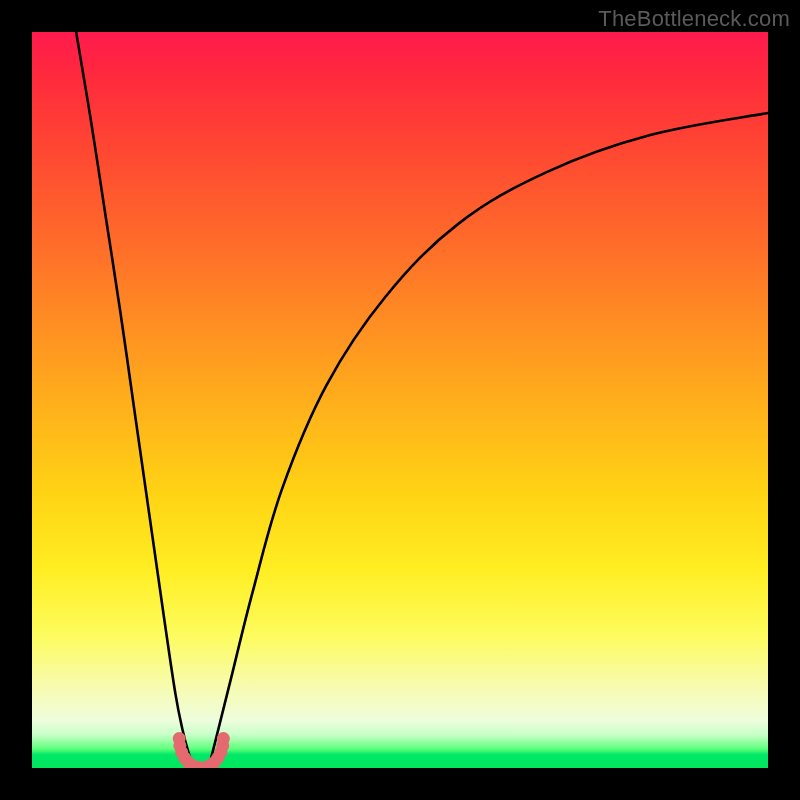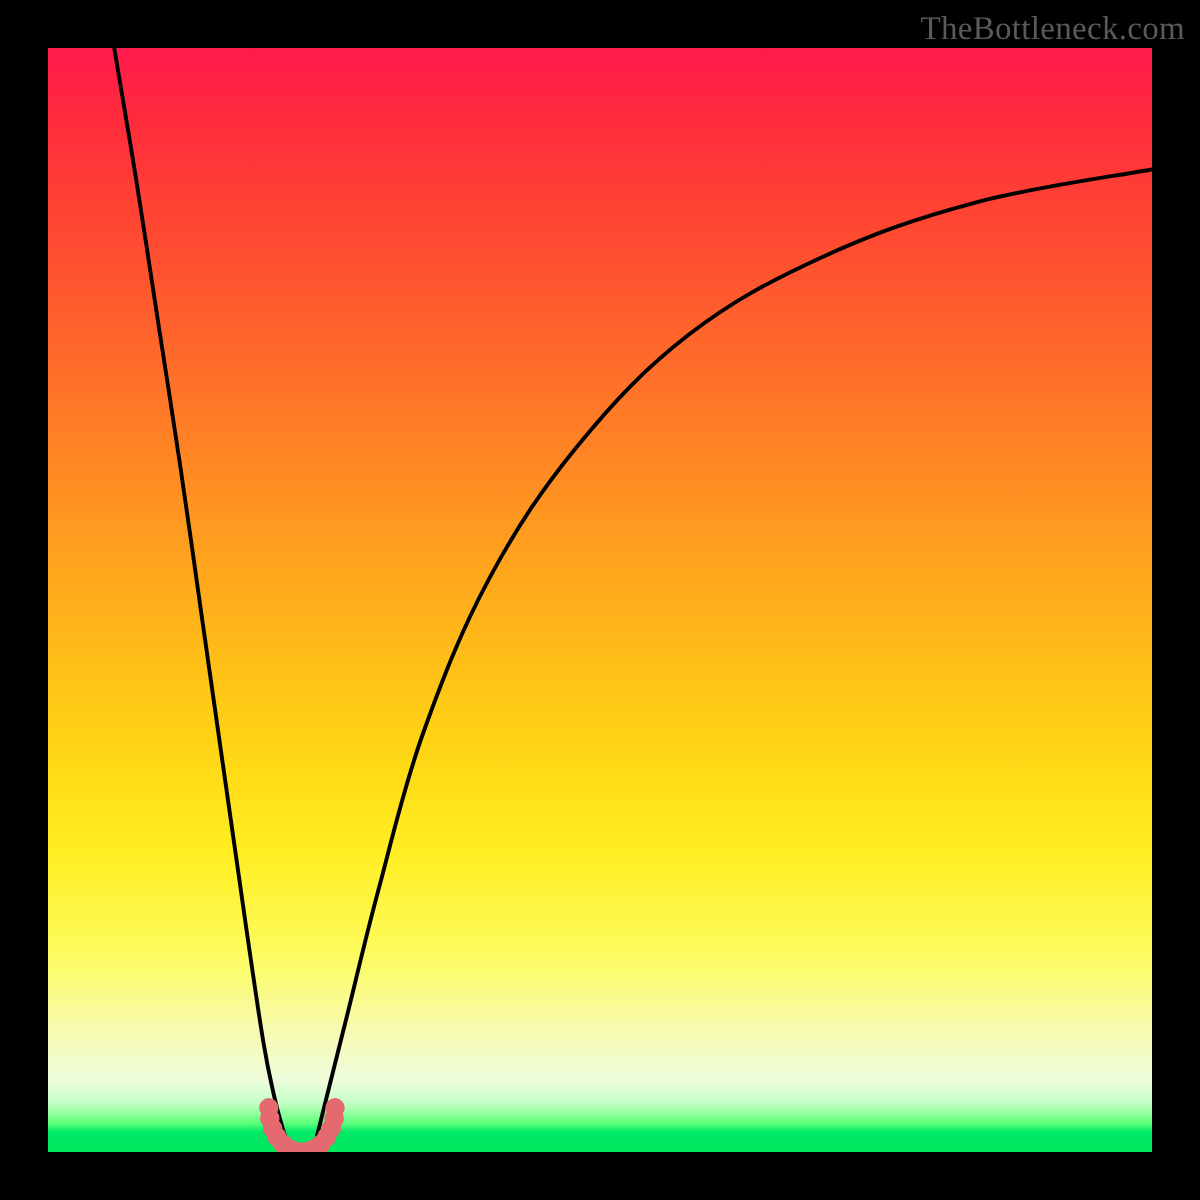--- a/index.html
+++ b/index.html
@@ -44,21 +44,20 @@
       );
   }
   .watermark {
     position: absolute;
     top: 6px;
     right: 10px;
     color: #5a5a5a;
     font-size: 22px;
     letter-spacing: 0.2px;
     user-select: none;
-    font-family: Liberation Serif, serif;
   }
   svg.curve {
     position: absolute;
     inset: 0;
     width: 100%;
     height: 100%;
     pointer-events: none;
   }
 </style>
 </head>

